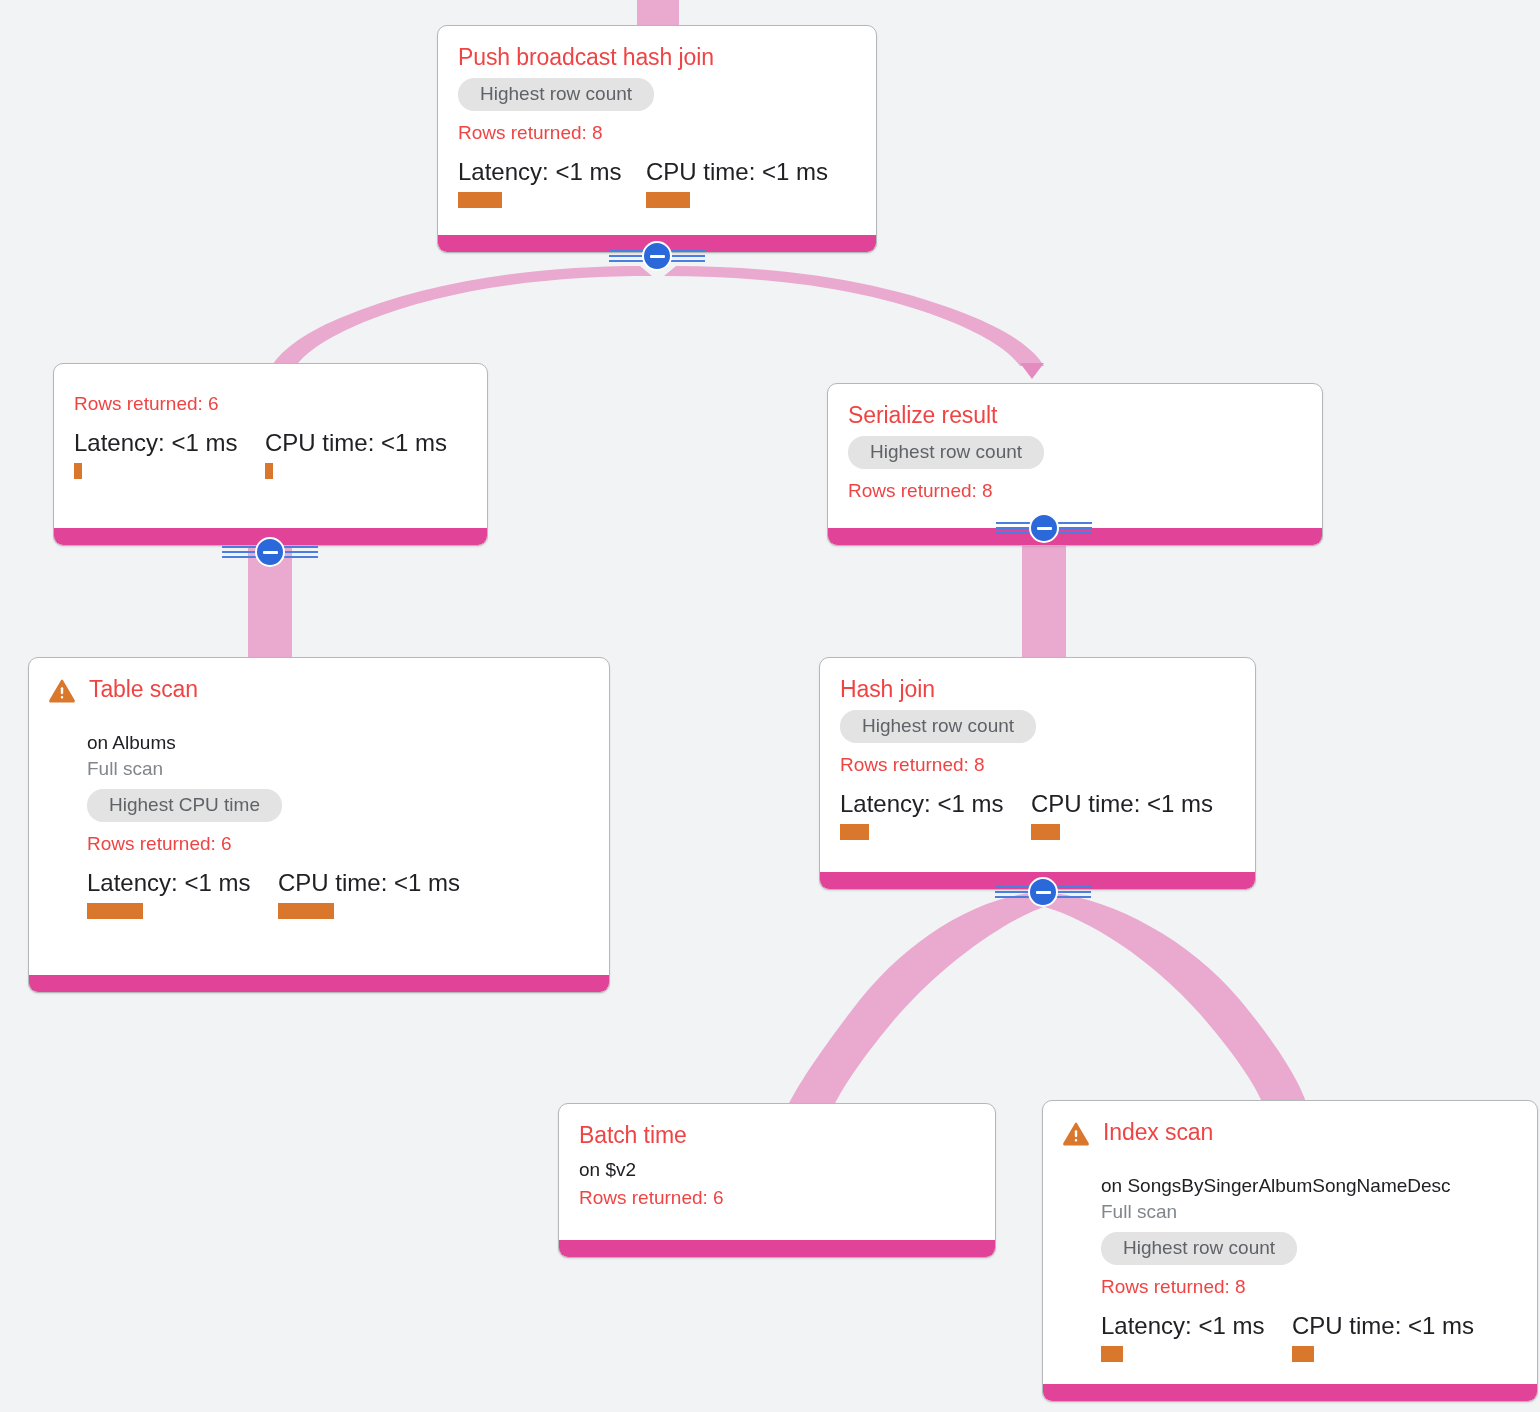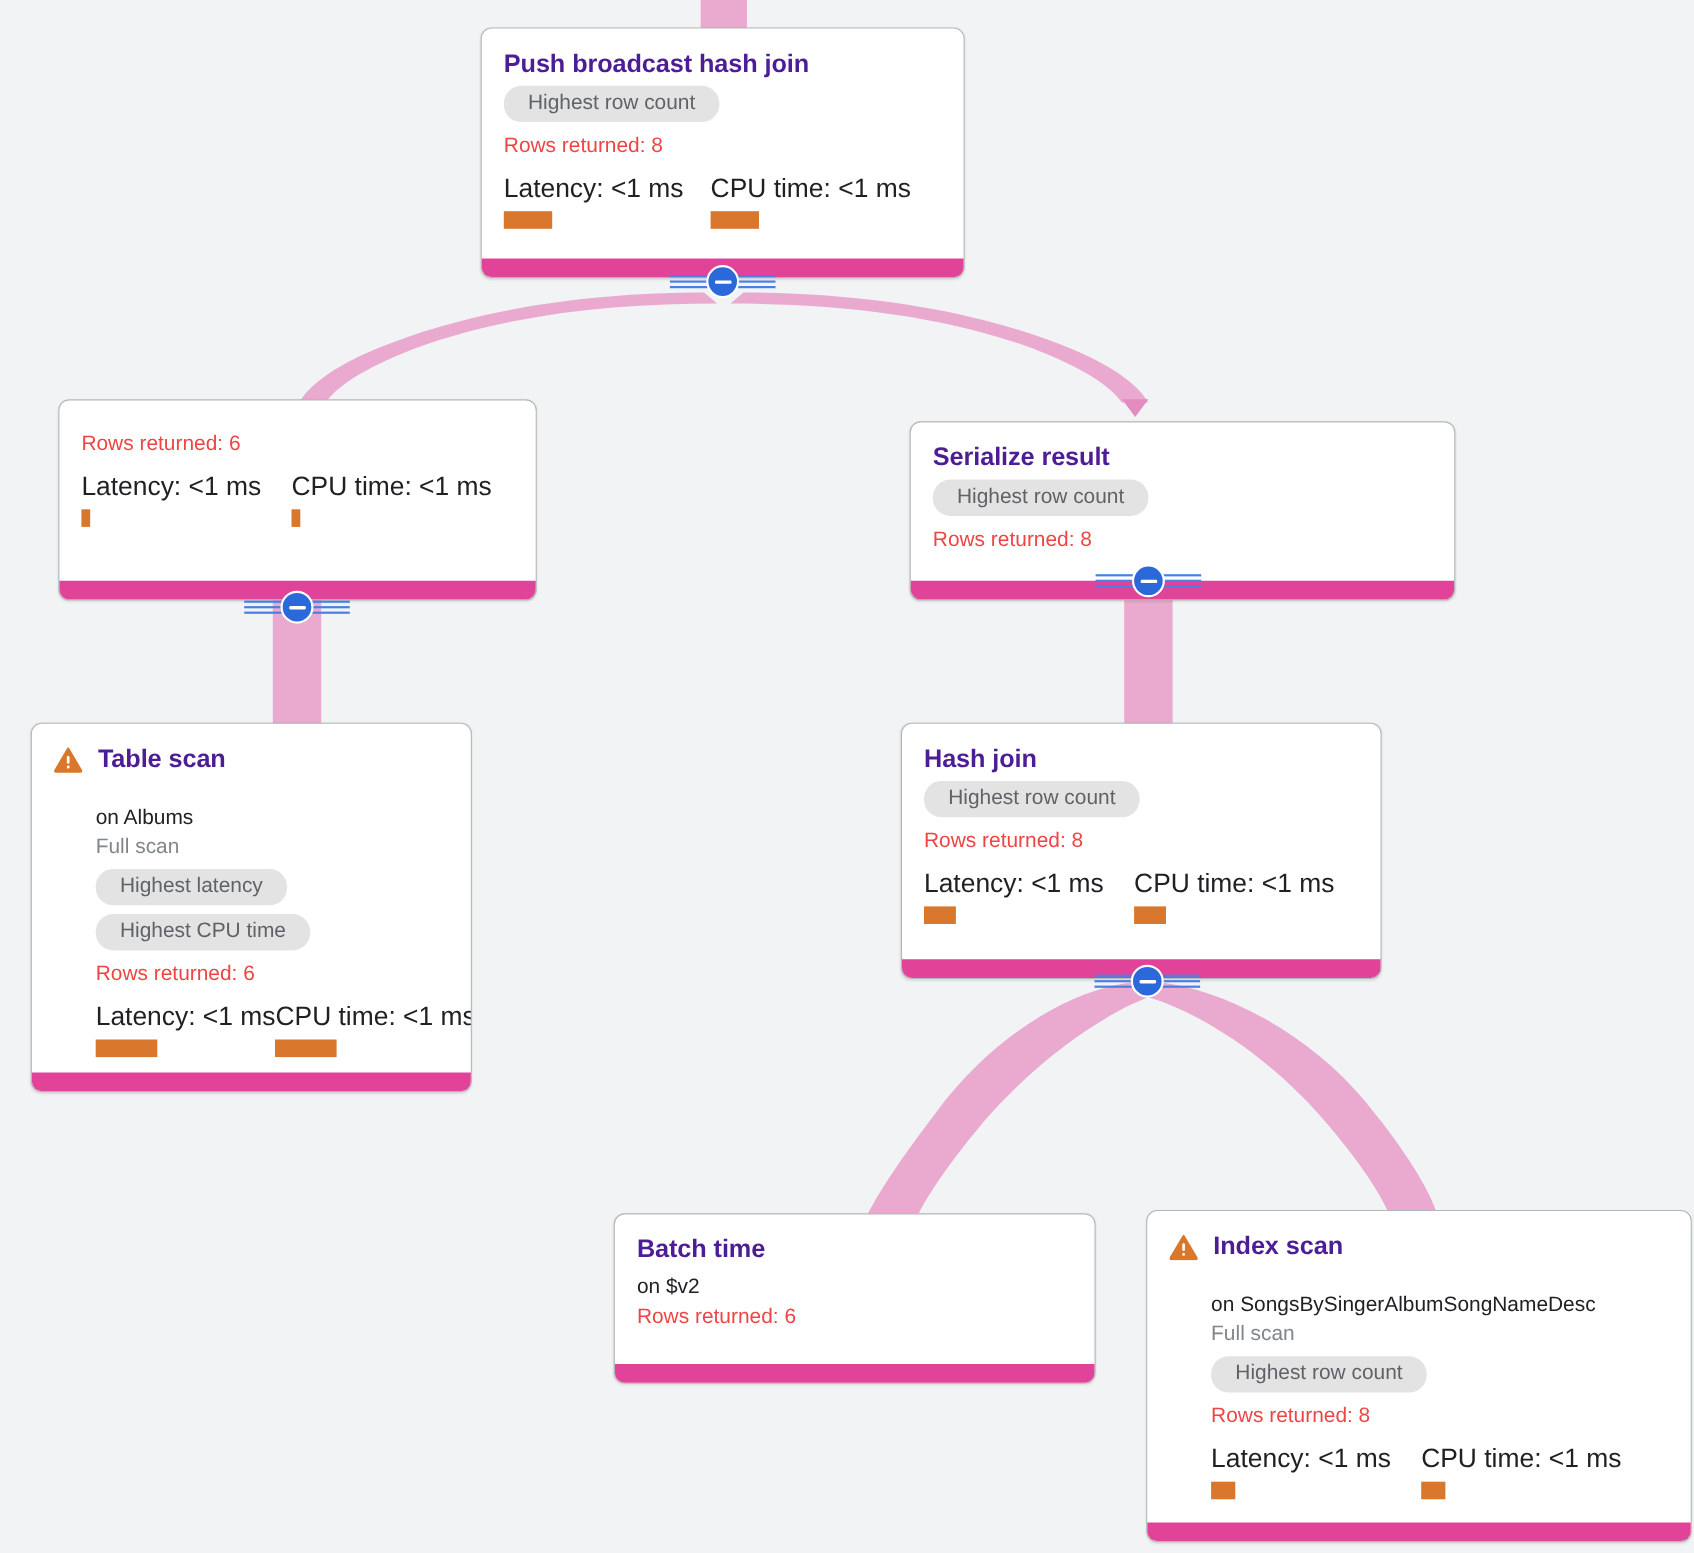--- a/index.html
+++ b/index.html
@@ -43,22 +43,22 @@
   }
 
   .title-row {
     display: flex;
     align-items: flex-start;
     gap: 14px;
   }
   .warn-icon { flex: 0 0 auto; margin-top: 3px; }
   .node-title {
     font-size: 23px;
-    font-weight: 700;
-    color: #4c1d95;
+    font-weight: 400;
+    color: #ef4444;
     letter-spacing: -0.1px;
     line-height: 1.15;
   }
   .indented { }
   .node.has-icon .indented { margin-left: 38px; margin-top: 24px; }
 
   .subline {
     font-size: 19px;
     color: #202124;
     margin-top: 10px;
@@ -261,39 +261,36 @@
 </div>
 <div class="handle" style="left:996px; top:513px;">
   <div class="lines">
       <i></i>
       <i></i>
       <i></i>
     </div>
   <div class="knob"></div>
 </div>
 
-<div class="node has-icon" id="n-tablescan" style="left:28px; top:657px; width:401px; height:336px;">
+<div class="node has-icon" id="n-tablescan" style="left:28px; top:657px; width:582px; height:336px;">
   <div class="node-body">
     <div class="title-row">
       <span class="warn-icon">
         <svg width="26" height="24" viewBox="0 0 26 24">
           <path d="M13 1.6 L24.6 21.2 Q25.4 22.6 23.9 22.6 L2.1 22.6 Q0.6 22.6 1.4 21.2 Z" fill="#d9782c" stroke="#d9782c" stroke-width="2" stroke-linejoin="round"></path>
           <rect x="11.8" y="8.2" width="2.4" height="7" rx="1.1" fill="#ffffff"></rect>
           <rect x="11.8" y="17" width="2.4" height="2.6" rx="1.1" fill="#ffffff"></rect>
         </svg>
       </span>
       <div class="node-title">Table scan</div>
     </div>
     <div class="indented">
       <div class="subline">on Albums</div>
       <div class="subline muted">Full scan</div>
       <div class="badge-wrap">
-        <span class="badge">Highest latency</span>
-      </div>
-      <div class="badge-wrap">
         <span class="badge">Highest CPU time</span>
       </div>
       <div class="rows-line">Rows returned: 6</div>
       <div class="metrics">
         <div class="metric" style="width:191px;">
           <div class="metric-label">Latency: &lt;1 ms</div>
           <div class="metric-bar" style="width:56px;"></div>
         </div>
         <div class="metric">
           <div class="metric-label">CPU time: &lt;1 ms</div>

